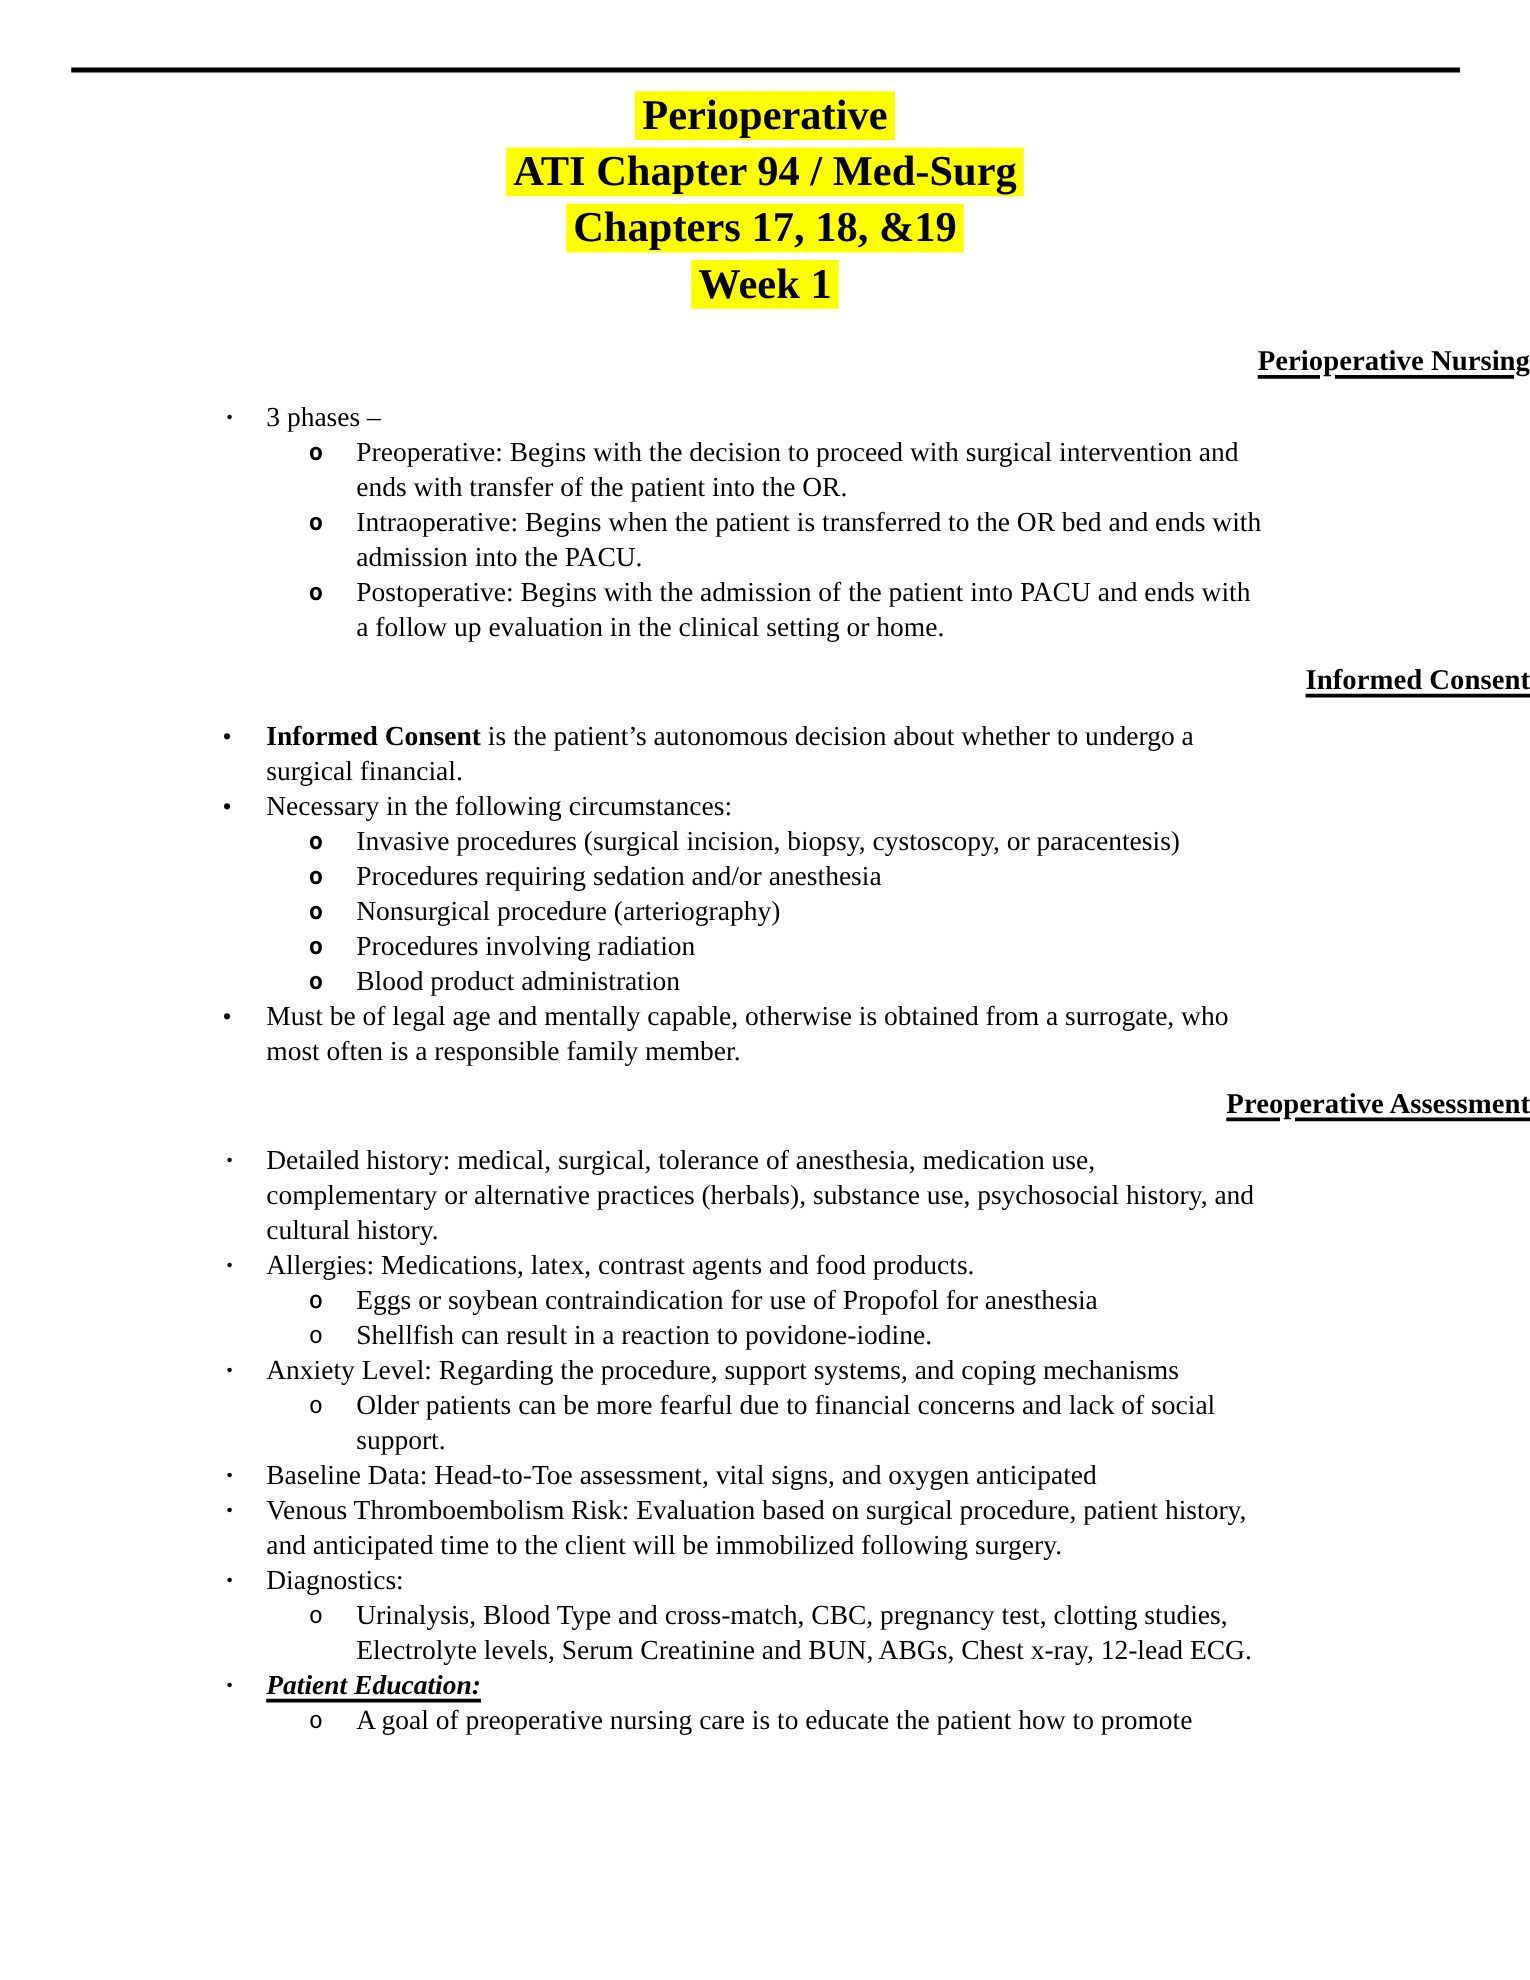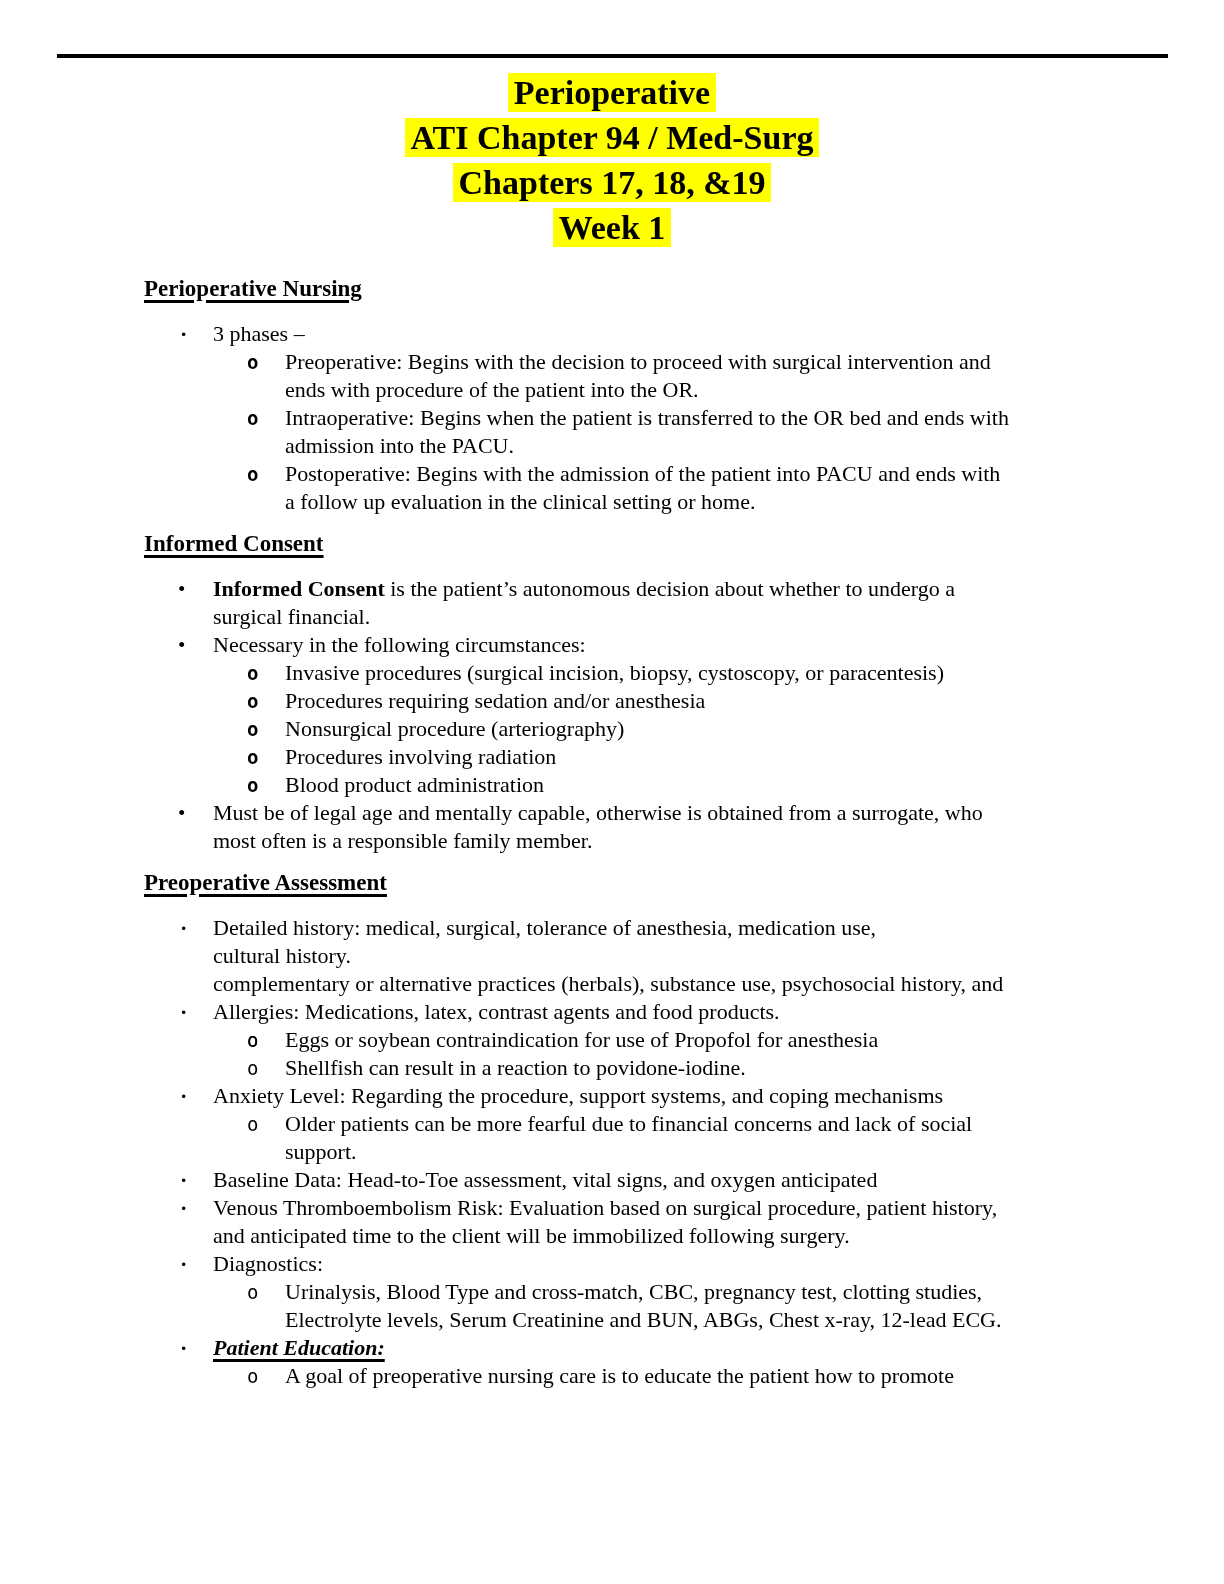--- a/index.html
+++ b/index.html
@@ -43,20 +43,21 @@
   }
   .section-heading {
     font-size: 23px;
     font-weight: bold;
     line-height: 28px;
     text-decoration: underline;
     text-decoration-thickness: 3px;
     text-underline-offset: 4px;
     margin: 14px 0 17px 0;
     white-space: nowrap;
+    text-align: right;
   }
   .section-heading.first {
     margin-top: 25px;
   }
   .line {
     position: relative;
     font-size: 22px;
     line-height: 28px;
     white-space: nowrap;
   }
@@ -98,40 +99,40 @@
   <div class="title-line"><span class="hl">Perioperative</span></div>
   <div class="title-line"><span class="hl">ATI Chapter 94 / Med-Surg</span></div>
   <div class="title-line"><span class="hl">Chapters 17, 18, &amp;19</span></div>
   <div class="title-line"><span class="hl">Week 1</span></div>
 </div>
 
 <div class="content">
     <div class="section-heading first">Perioperative Nursing</div>
     <div class="line l1"><span class="bullet b-dot">·</span><span class="">3 phases –</span></div>
     <div class="line l2"><span class="bullet b-o bold">o</span><span class="">Preoperative: Begins with the decision to proceed with surgical intervention and</span></div>
-    <div class="line l2"><span class="">ends with procedure of the patient into the OR.</span></div>
+    <div class="line l2"><span class="">ends with transfer of the patient into the OR.</span></div>
     <div class="line l2"><span class="bullet b-o bold">o</span><span class="">Intraoperative: Begins when the patient is transferred to the OR bed and ends with</span></div>
     <div class="line l2"><span class="">admission into the PACU.</span></div>
     <div class="line l2"><span class="bullet b-o bold">o</span><span class="">Postoperative: Begins with the admission of the patient into PACU and ends with</span></div>
     <div class="line l2"><span class="">a follow up evaluation in the clinical setting or home.</span></div>
     <div class="section-heading">Informed Consent</div>
     <div class="line l1"><span class="bullet b-disc">•</span><span class="run-b ">Informed Consent</span><span class=""> is the patient’s autonomous decision about whether to undergo a</span></div>
     <div class="line l1"><span class="">surgical financial.</span></div>
     <div class="line l1"><span class="bullet b-disc">•</span><span class="">Necessary in the following circumstances:</span></div>
     <div class="line l2"><span class="bullet b-o bold">o</span><span class="">Invasive procedures (surgical incision, biopsy, cystoscopy, or paracentesis)</span></div>
     <div class="line l2"><span class="bullet b-o bold">o</span><span class="">Procedures requiring sedation and/or anesthesia</span></div>
     <div class="line l2"><span class="bullet b-o bold">o</span><span class="">Nonsurgical procedure (arteriography)</span></div>
     <div class="line l2"><span class="bullet b-o bold">o</span><span class="">Procedures involving radiation</span></div>
     <div class="line l2"><span class="bullet b-o bold">o</span><span class="">Blood product administration</span></div>
     <div class="line l1"><span class="bullet b-disc">•</span><span class="">Must be of legal age and mentally capable, otherwise is obtained from a surrogate, who</span></div>
     <div class="line l1"><span class="">most often is a responsible family member.</span></div>
     <div class="section-heading">Preoperative Assessment</div>
     <div class="line l1"><span class="bullet b-dot">·</span><span class="">Detailed history: medical, surgical, tolerance of anesthesia, medication use,</span></div>
+    <div class="line l1"><span class="">complementary or alternative practices (herbals), substance use, psychosocial history, and</span></div>
     <div class="line l1"><span class="">cultural history.</span></div>
-    <div class="line l1"><span class="">complementary or alternative practices (herbals), substance use, psychosocial history, and</span></div>
     <div class="line l1"><span class="bullet b-dot">·</span><span class="">Allergies: Medications, latex, contrast agents and food products.</span></div>
     <div class="line l2"><span class="bullet b-o">o</span></div>
     <div class="line l2"><span class="bullet b-o">o</span><span class="">Eggs or soybean contraindication for use of Propofol for anesthesia</span></div>
     <div class="line l2"><span class="bullet b-o">o</span><span class="">Shellfish can result in a reaction to povidone-iodine.</span></div>
     <div class="line l1"><span class="bullet b-dot">·</span><span class="">Anxiety Level: Regarding the procedure, support systems, and coping mechanisms</span></div>
     <div class="line l2"><span class="bullet b-o">o</span><span class="">Older patients can be more fearful due to financial concerns and lack of social</span></div>
     <div class="line l2"><span class="">support.</span></div>
     <div class="line l1"><span class="bullet b-dot">·</span><span class="">Baseline Data: Head-to-Toe assessment, vital signs, and oxygen anticipated</span></div>
     <div class="line l1"><span class="bullet b-dot">·</span><span class="">Venous Thromboembolism Risk: Evaluation based on surgical procedure, patient history,</span></div>
     <div class="line l1"><span class="">and anticipated time to the client will be immobilized following surgery.</span></div>

